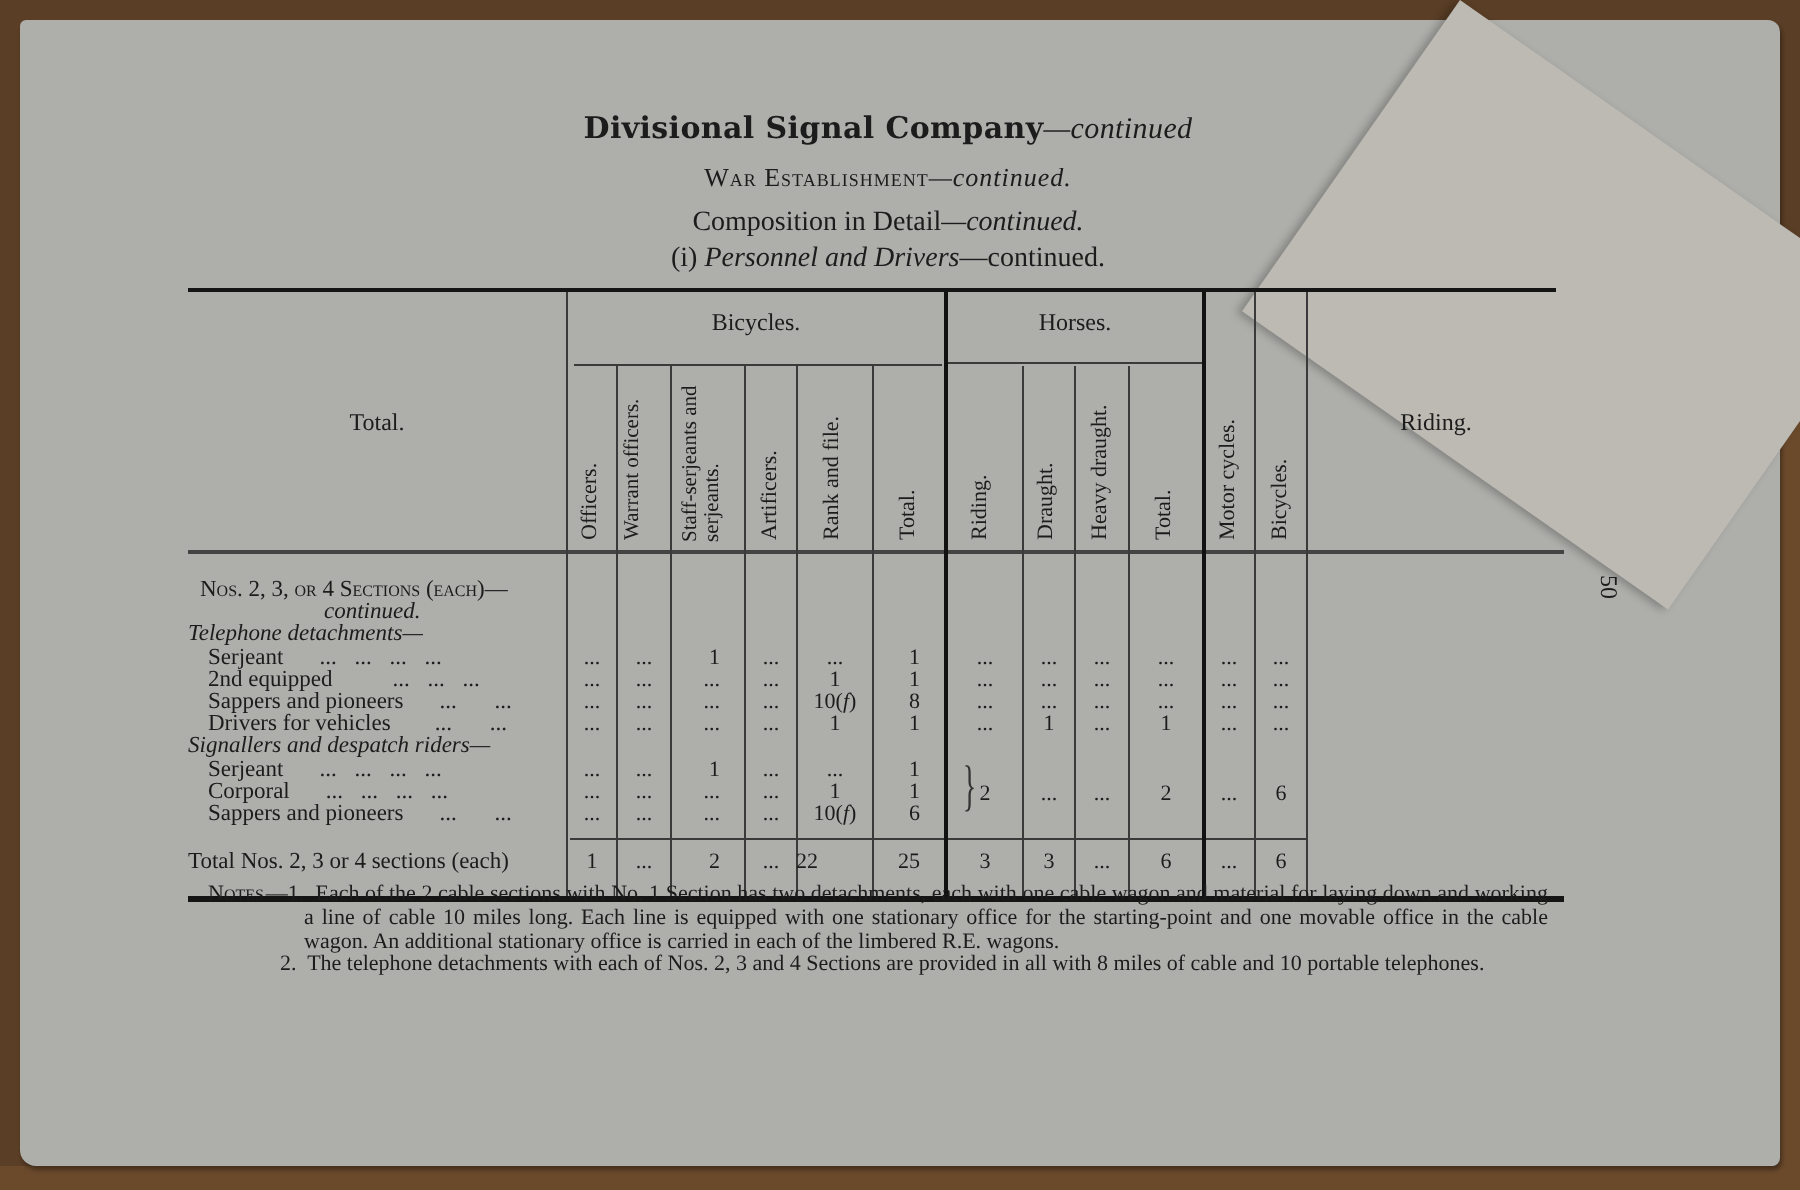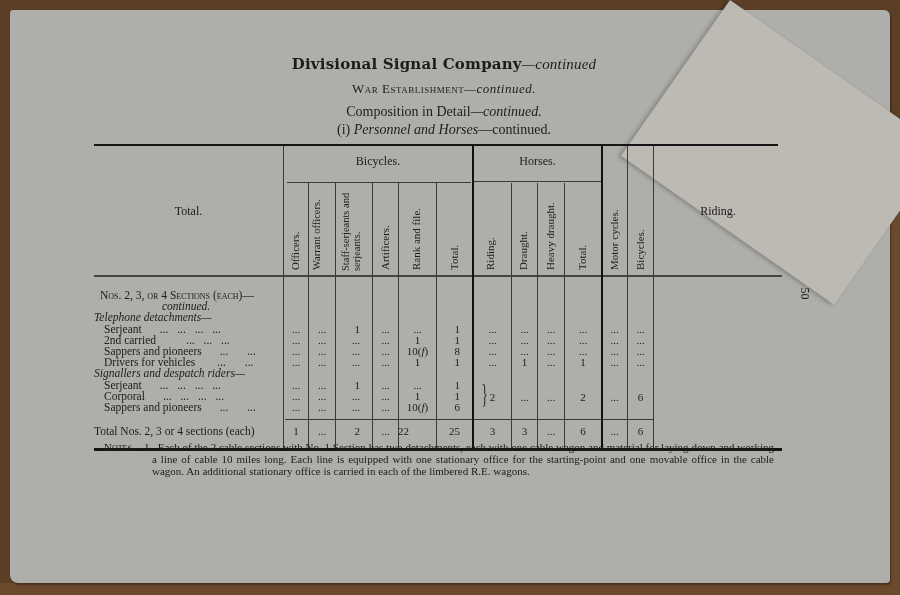--- a/index.html
+++ b/index.html
@@ -66,21 +66,21 @@
 <div class="title t1" style="left:10px;">
   <span>Divisional Signal Company</span><i>—continued</i>
 </div>
 <div class="title t2" style="left:10px;">
   <span>War Establishment</span><i style="font-variant:normal;">—continued.</i>
 </div>
 <div class="title t3" style="left:10px;">
   <span>Composition in Detail</span><i>—continued.</i>
 </div>
 <div class="title t4" style="left:10px;">
-  <span>(i) </span><i>Personnel and Horses</i><span>—continued.</span>
+  <span>(i) </span><i>Personnel and Drivers</i><span>—continued.</span>
 </div>
 
 <div class="rule-thick" style="left:94px; top:144px; width:684px;"></div>
 <div class="hline" style="left:94px; top:275px; width:688px; height:2px; background:#444;"></div>
 <div class="hline" style="left:287px; top:182px; width:184px;"></div>
 <div class="hline" style="left:474px; top:181px; width:127px;"></div>
 <div class="rule-thick" style="left:94px; top:448px; width:688px; height:3px;"></div>
 
 <div class="hline" style="left:285px; top:419px; width:368px;"></div>
 
@@ -116,21 +116,21 @@
 <div class="vert" style="left:609px; top:197px; height:73px;">Motor cycles.</div>
 <div class="vert" style="left:635px; top:218px; height:52px;">Bicycles.</div>
 
 <div class="row-label" style="left:100px; top:290px;">
   <span style="font-variant:small-caps;">Nos. 2, 3, or 4 Sections (each)—</span>
 </div>
 <div class="row-label" style="left:162px; top:301px; font-style:italic;">continued.</div>
 <div class="row-label" style="left:94px; top:312px; font-style:italic;">Telephone detachments—</div>
 
 <div class="row-label" style="left:104px; top:324px;"><span>Serjeant</span><span style="margin-left:18px; word-spacing:6px;">...   ...   ...   ...</span></div>
-<div class="row-label" style="left:104px; top:335px;"><span>2nd carried</span><span style="margin-left:30px; word-spacing:6px;">...   ...   ...</span></div>
+<div class="row-label" style="left:104px; top:335px;"><span>2nd equipped</span><span style="margin-left:30px; word-spacing:6px;">...   ...   ...</span></div>
 <div class="row-label" style="left:104px; top:346px;"><span>Sappers and pioneers</span><span style="margin-left:18px; word-spacing:16px;">...   ...</span></div>
 <div class="row-label" style="left:104px; top:357px;"><span>Drivers for vehicles</span><span style="margin-left:22px; word-spacing:16px;">...   ...</span></div>
 
 <div class="row-label" style="left:94px; top:368px; font-style:italic;">Signallers and despatch riders—</div>
 <div class="row-label" style="left:104px; top:380px;"><span>Serjeant</span><span style="margin-left:18px; word-spacing:6px;">...   ...   ...   ...</span></div>
 <div class="row-label" style="left:104px; top:391px;"><span>Corporal</span><span style="margin-left:18px; word-spacing:6px;">...   ...   ...   ...</span></div>
 <div class="row-label" style="left:104px; top:402px;"><span>Sappers and pioneers</span><span style="margin-left:18px; word-spacing:16px;">...   ...</span></div>
 
 <div class="row-label" style="left:94px; top:426px; font-size:11.5px;">Total Nos. 2, 3 or 4 sections (each)</div>
 
@@ -223,13 +223,17 @@
 
 <div class="brace">}</div>
 
 <div class="pg-num">50</div>
 
 <div class="notes">
   <div class="note" style="padding-left:48px; text-indent:-48px;">
     <span class="lead">Notes</span> <span>—1.</span>&nbsp;
     <span>Each of the 2 cable sections with No. 1 Section has two detachments, each with one cable wagon and material for laying down and working a line of cable 10 miles long. Each line is equipped with one stationary office for the starting-point and one movable office in the cable wagon. An additional stationary office is carried in each of the limbered R.E. wagons.</span>
   </div>
+  <div class="note" style="padding-left:48px; text-indent:-12px;">
+    <span>2.</span>&nbsp;
+    <span>The telephone detachments with each of Nos. 2, 3 and 4 Sections are provided in all with 8 miles of cable and 10 portable telephones.</span>
+  </div>
 </div>
 
 </body></html>

